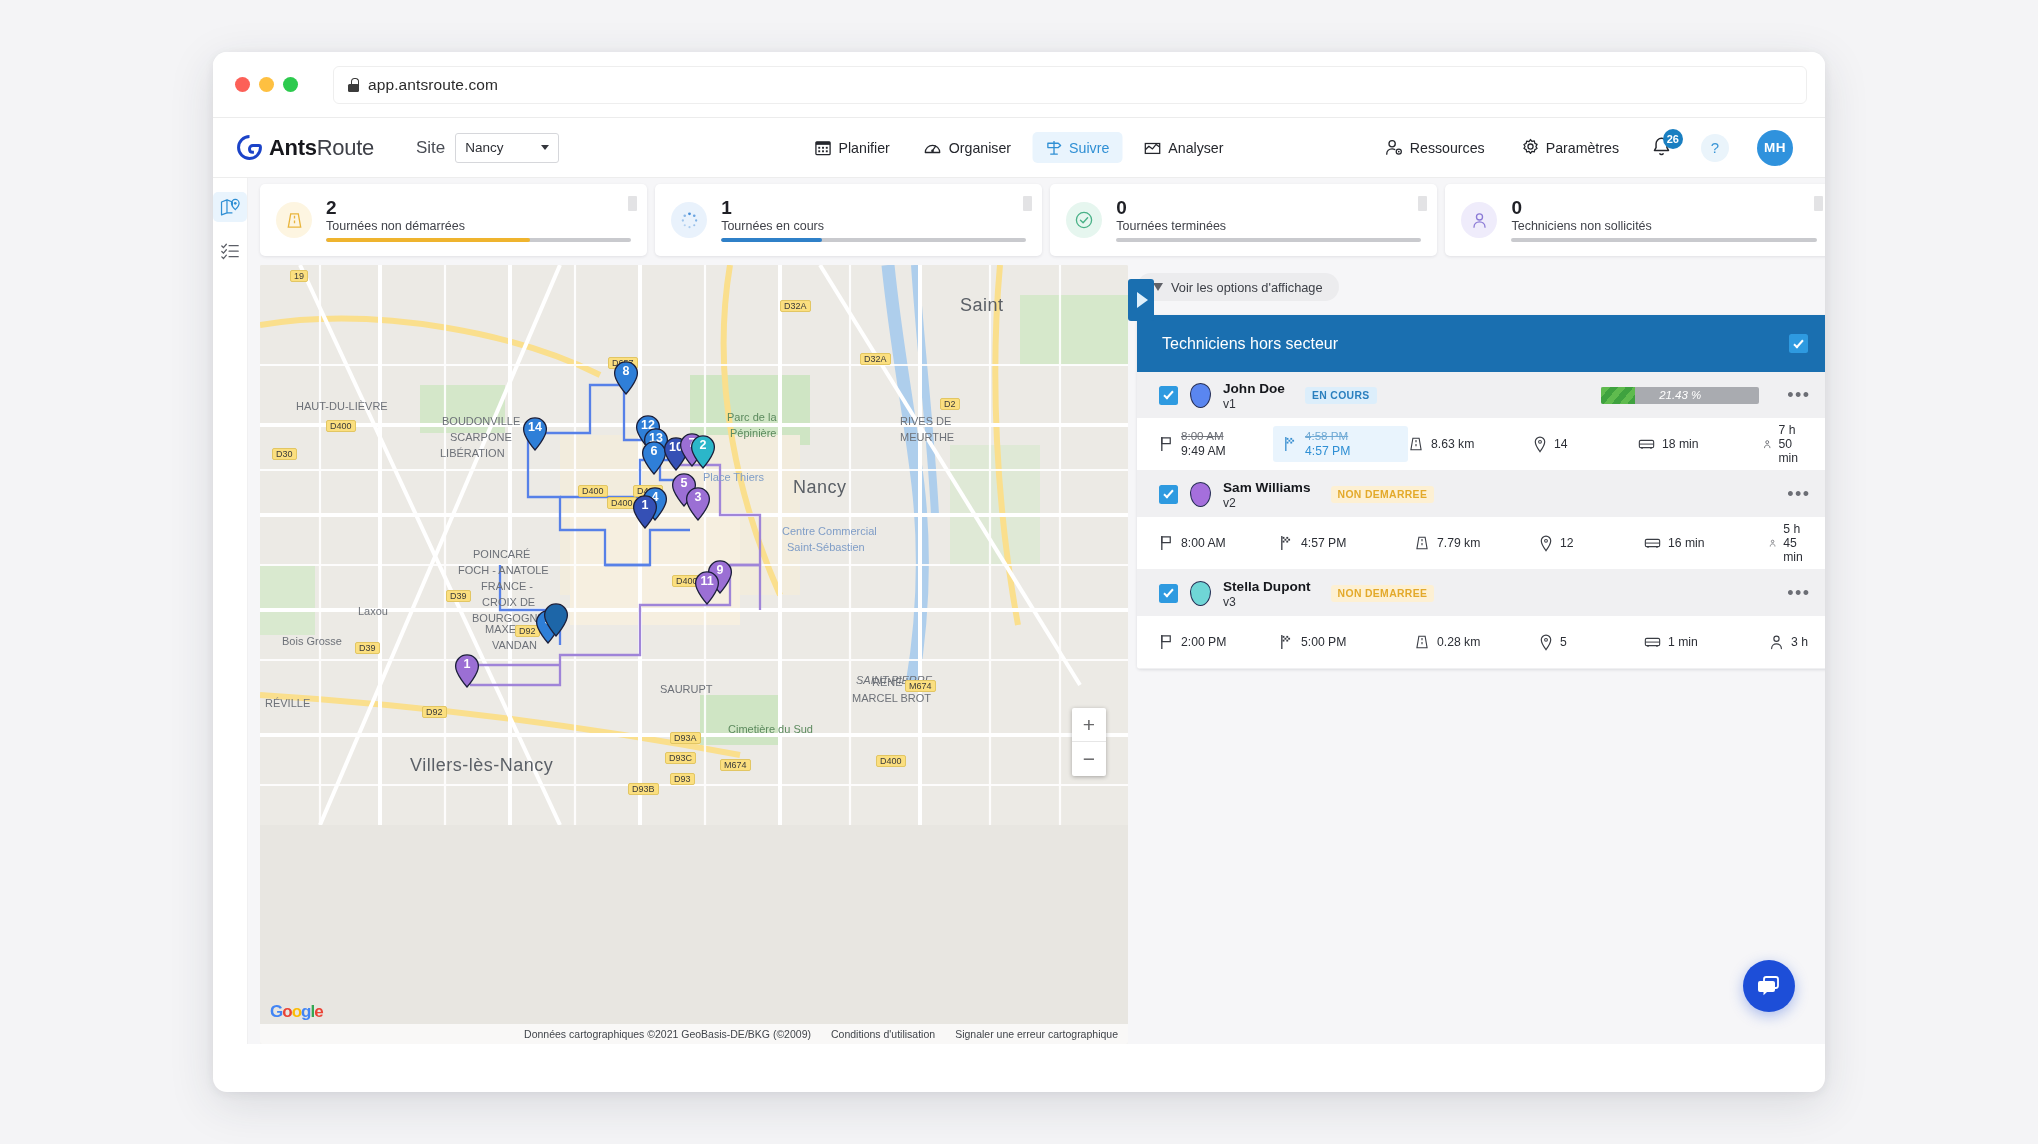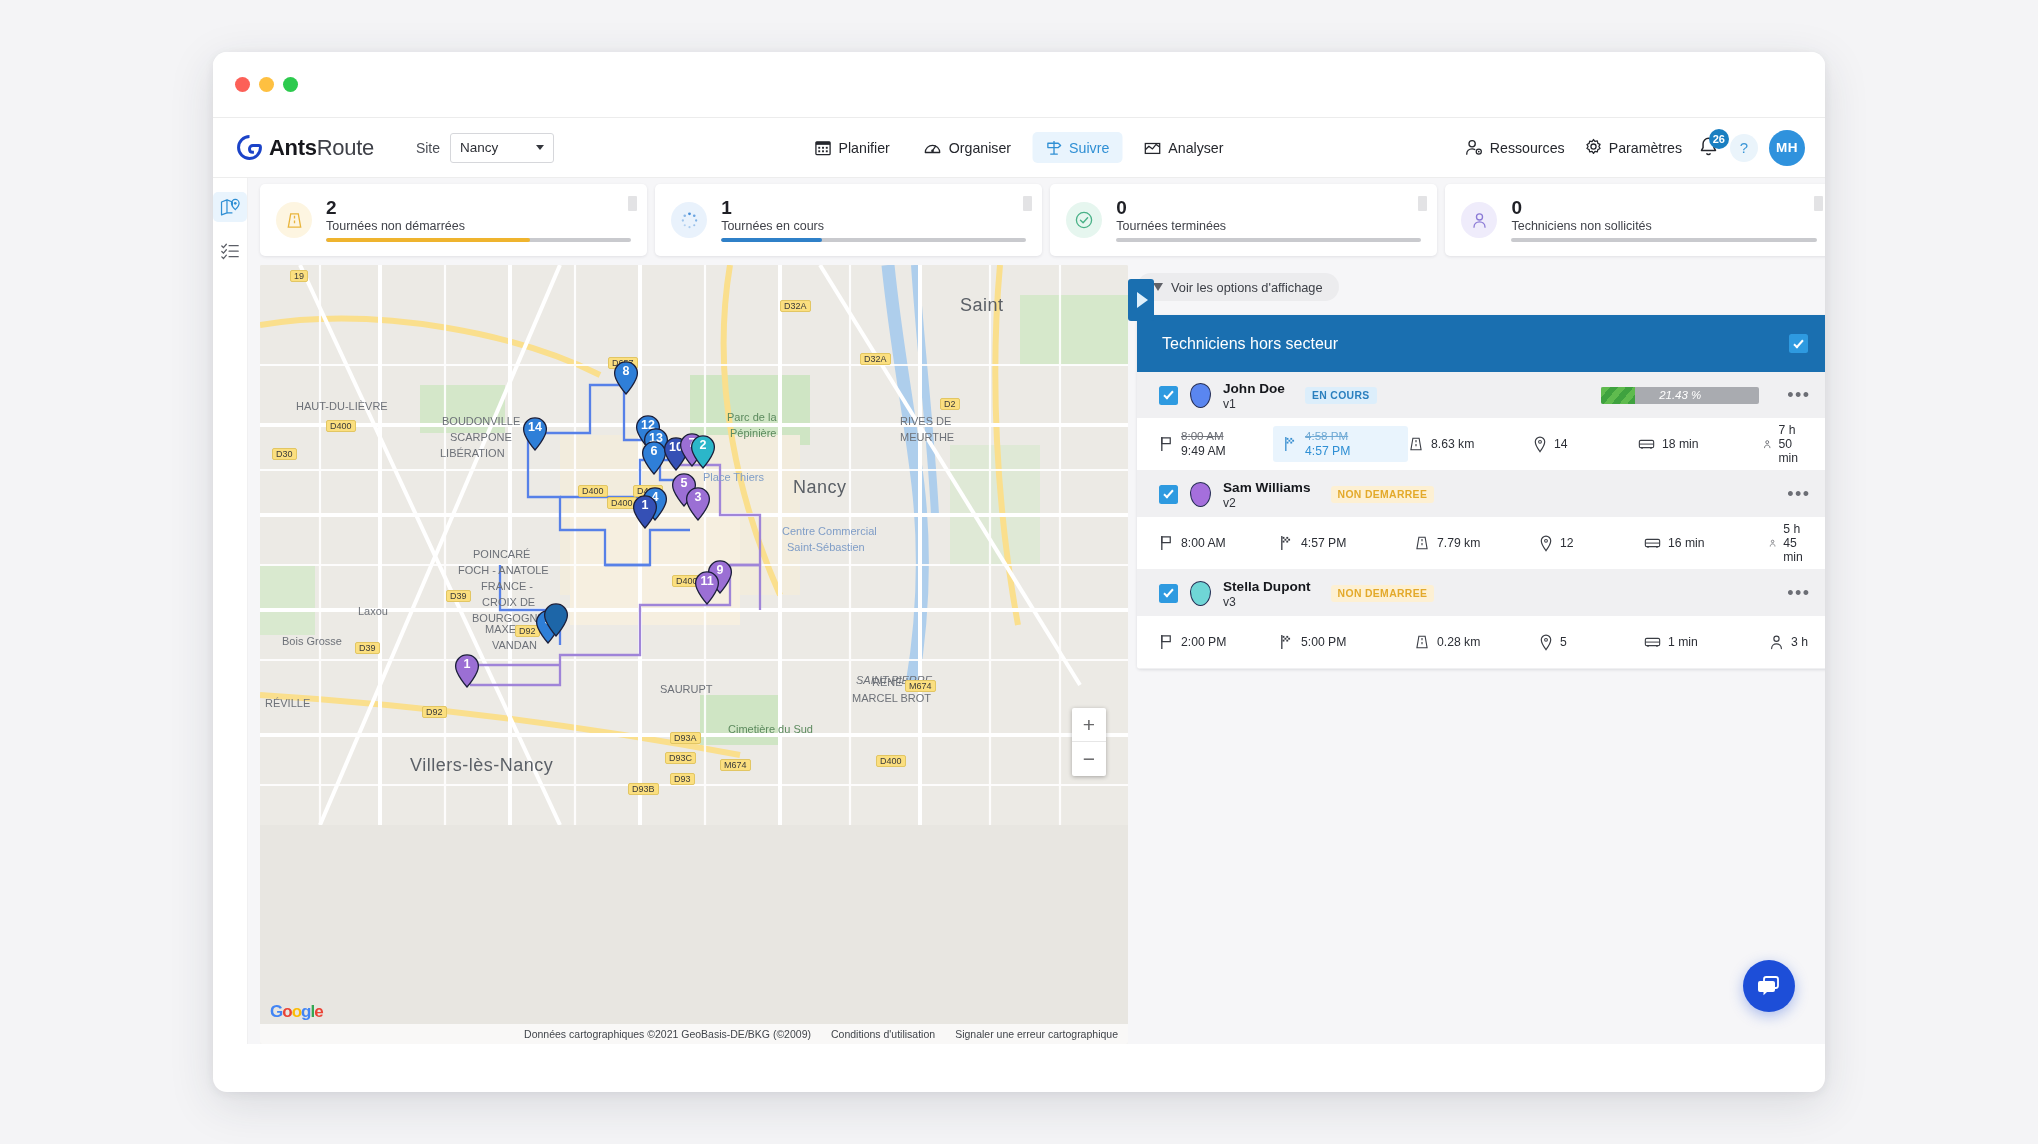--- a/index.html
+++ b/index.html
@@ -53,39 +53,39 @@
     height: 60px; background: #fff; position: relative;
     display: flex; align-items: center;
     border-bottom: 1px solid #ededed;
   }
   .brand { display: flex; align-items: center; gap: 7px; padding-left: 24px; }
   .brand-logo { width: 25px; height: 25px; }
   .brand-text { font-size: 22px; letter-spacing: -.3px; }
   .brand-text b { font-weight: 700; color: #16171c; }
   .brand-text span { font-weight: 400; color: #3f4148; }
   .site-group { display: flex; align-items: center; gap: 10px; margin-left: 42px; }
-  .site-label { font-size: 14px; color: #4a4d55; }
+  .site-label { font-size: 17px; color: #4a4d55; }
   .site-select {
     width: 104px; height: 30px; border: 1px solid #d6d7db; border-radius: 3px;
     background: #fff; display: flex; align-items: center;
     padding: 0 9px; justify-content: space-between;
     font-size: 13.5px; color: #2e3036;
   }
   .caret { width: 0; height: 0; border-left: 4.5px solid transparent;
            border-right: 4.5px solid transparent; border-top: 5.5px solid #34363c; }
   .navtabs { position: absolute; left: 50%; transform: translateX(-50%);
              display: flex; align-items: center; gap: 8px; }
   .navtab {
     display: flex; align-items: center; gap: 7px;
     padding: 7px 13px; border-radius: 5px;
     font-size: 14.2px; color: #25272d; cursor: pointer;
   }
   .navtab.active { background: #e9f4fd; color: #2f8fd4; }
   .navtab svg { display: block; }
-  .nav-right { position: absolute; right: 20px; display: flex; align-items: center; gap: 11px; text-align: right; }
+  .nav-right { position: absolute; right: 32px; display: flex; align-items: center; gap: 28px; }
   .nav-right .navtab { padding: 6px 4px; gap: 6px; }
   .bell-wrap { position: relative; width: 22px; height: 24px; cursor: pointer; }
   .badge {
     position: absolute; top: -7px; right: -10px;
     min-width: 20px; height: 20px; border-radius: 10px;
     background: #1a7fc1; color: #fff; font-size: 11px; font-weight: 700;
     display: flex; align-items: center; justify-content: center; padding: 0 4px;
   }
   .help-btn {
     width: 28px; height: 28px; border-radius: 50%;
@@ -304,20 +304,24 @@
 </head>
 <body>
 
 <div class="app-window">
 
   <div class="chrome">
     <div class="traffic">
       <div class="dot r"></div>
       <div class="dot y"></div>
       <div class="dot g"></div>
+    </div>
+    <div class="urlbar">
+      <span class="lock"></span>
+      <span class="url-text">app.antsroute.com</span>
     </div>
   </div>
 
   <div class="appnav">
     <div class="brand">
       <svg class="brand-logo" viewBox="0 0 26 26">
         <path d="M13 1.6A11.4 11.4 0 1 0 24.4 13c0-1.2-.3-2-1.6-2h-6.2c-2.2 0-3.6 1.5-3.6 3.5s1.4 3.5 3.4 3.5h1.2" fill="none" stroke="#1b43c8" stroke-width="3.1"></path>
       </svg>
       <span class="brand-text"><b>Ants</b><span>Route</span></span>
     </div>

